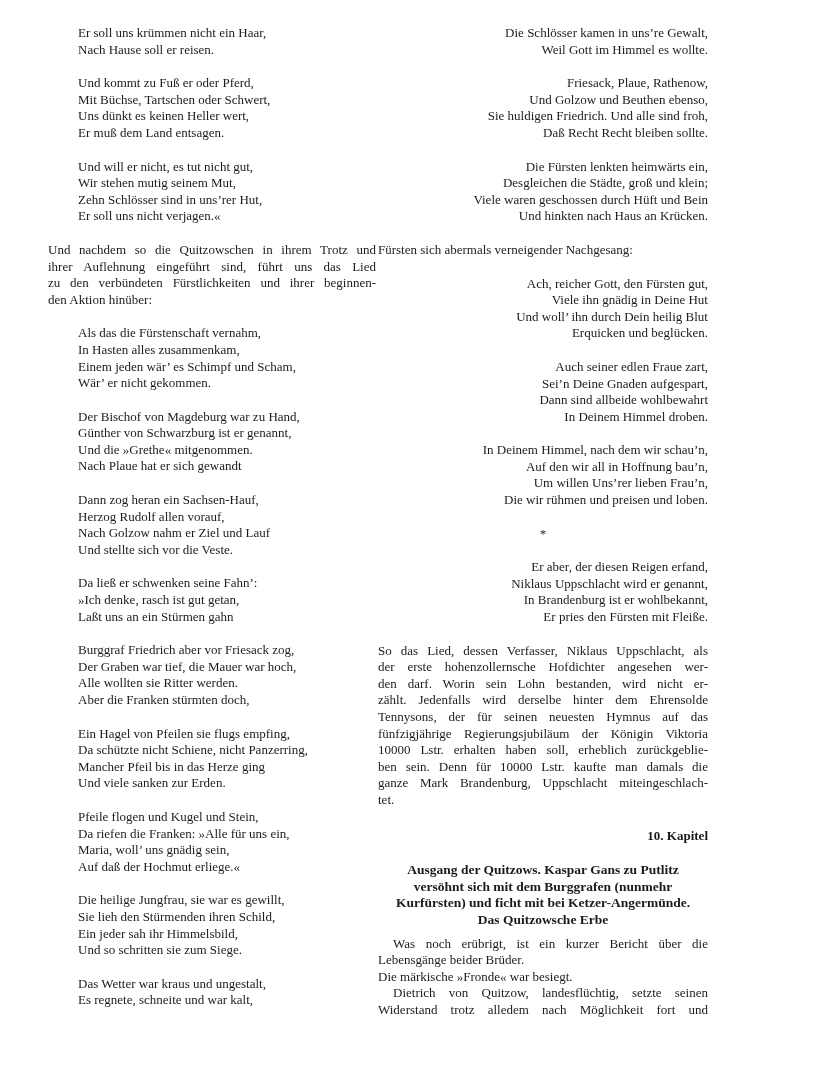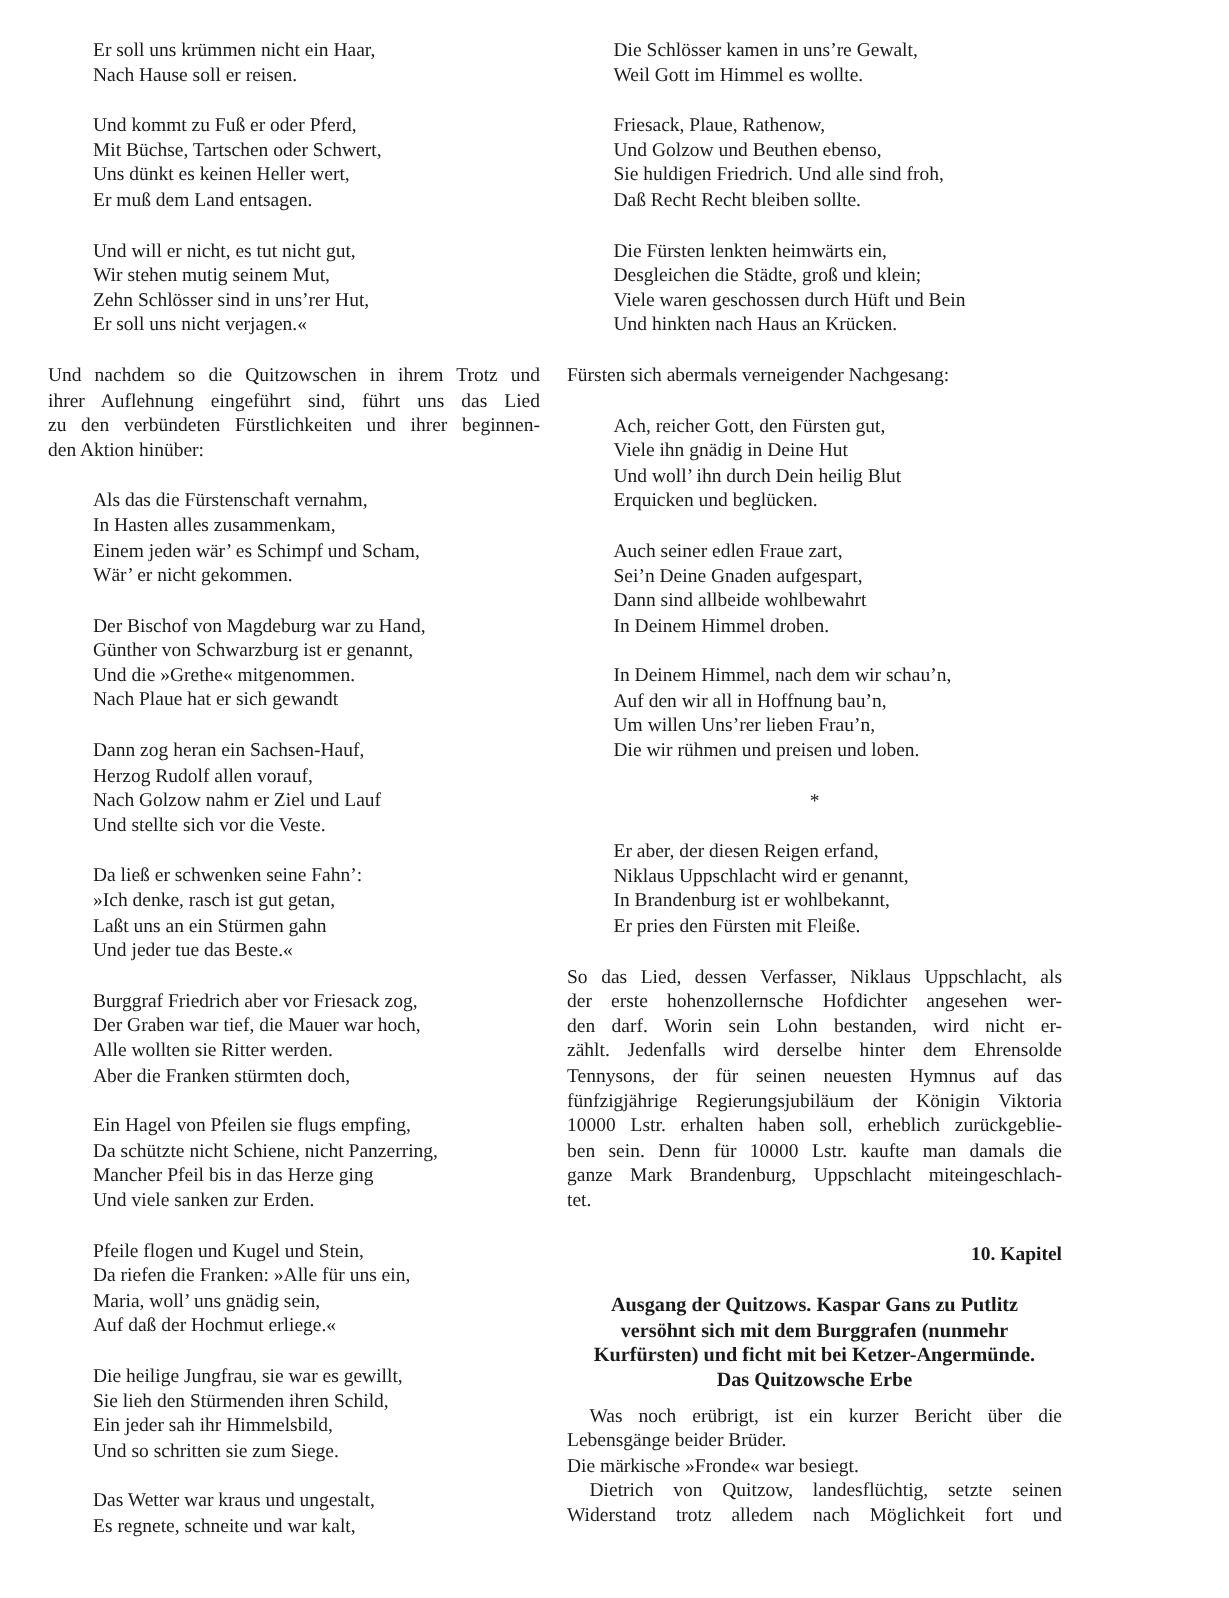--- a/index.html
+++ b/index.html
@@ -8,28 +8,28 @@
     width: 819px;
     height: 1065px;
     background: #ffffff;
     color: #1b1b1b;
     font-family: "Liberation Serif", "DejaVu Serif", serif;
     font-size: 13px;
     line-height: 16.6px;
     overflow: hidden;
   }
   .col { position: absolute; top: 25px; }
-  .col-left  { left: 32px;  width: 328px; }
+  .col-left  { left: 48px;  width: 328px; }
   .col-right { left: 378px; width: 330px; }
 
   .block { margin-top: 17px; }
   .block:first-child { margin-top: 0; }
 
   .stanza { padding-left: 30px; }
-  .col-right .stanza { padding-left: 31px; }
+  .col-right .stanza { padding-left: 31px; text-align: right; }
   .line { white-space: nowrap; }
 
   .pline {
     text-align: justify;
     text-align-last: justify;
     white-space: nowrap;
   }
   .pline.endline { text-align-last: left; }
   .pline.indent { text-indent: 15px; }
 
@@ -100,21 +100,20 @@
       <div class="block stanza">
         <div class="line">Dann zog heran ein Sachsen-Hauf,</div>
         <div class="line">Herzog Rudolf allen vorauf,</div>
         <div class="line">Nach Golzow nahm er Ziel und Lauf</div>
         <div class="line">Und stellte sich vor die Veste.</div>
       </div>
       <div class="block stanza">
         <div class="line">Da ließ er schwenken seine Fahn’:</div>
         <div class="line">»Ich denke, rasch ist gut getan,</div>
         <div class="line">Laßt uns an ein Stürmen gahn</div>
-        <div class="line">Und jeder tue das Beste.«</div>
       </div>
       <div class="block stanza">
         <div class="line">Burggraf Friedrich aber vor Friesack zog,</div>
         <div class="line">Der Graben war tief, die Mauer war hoch,</div>
         <div class="line">Alle wollten sie Ritter werden.</div>
         <div class="line">Aber die Franken stürmten doch,</div>
       </div>
       <div class="block stanza">
         <div class="line">Ein Hagel von Pfeilen sie flugs empfing,</div>
         <div class="line">Da schützte nicht Schiene, nicht Panzerring,</div>

